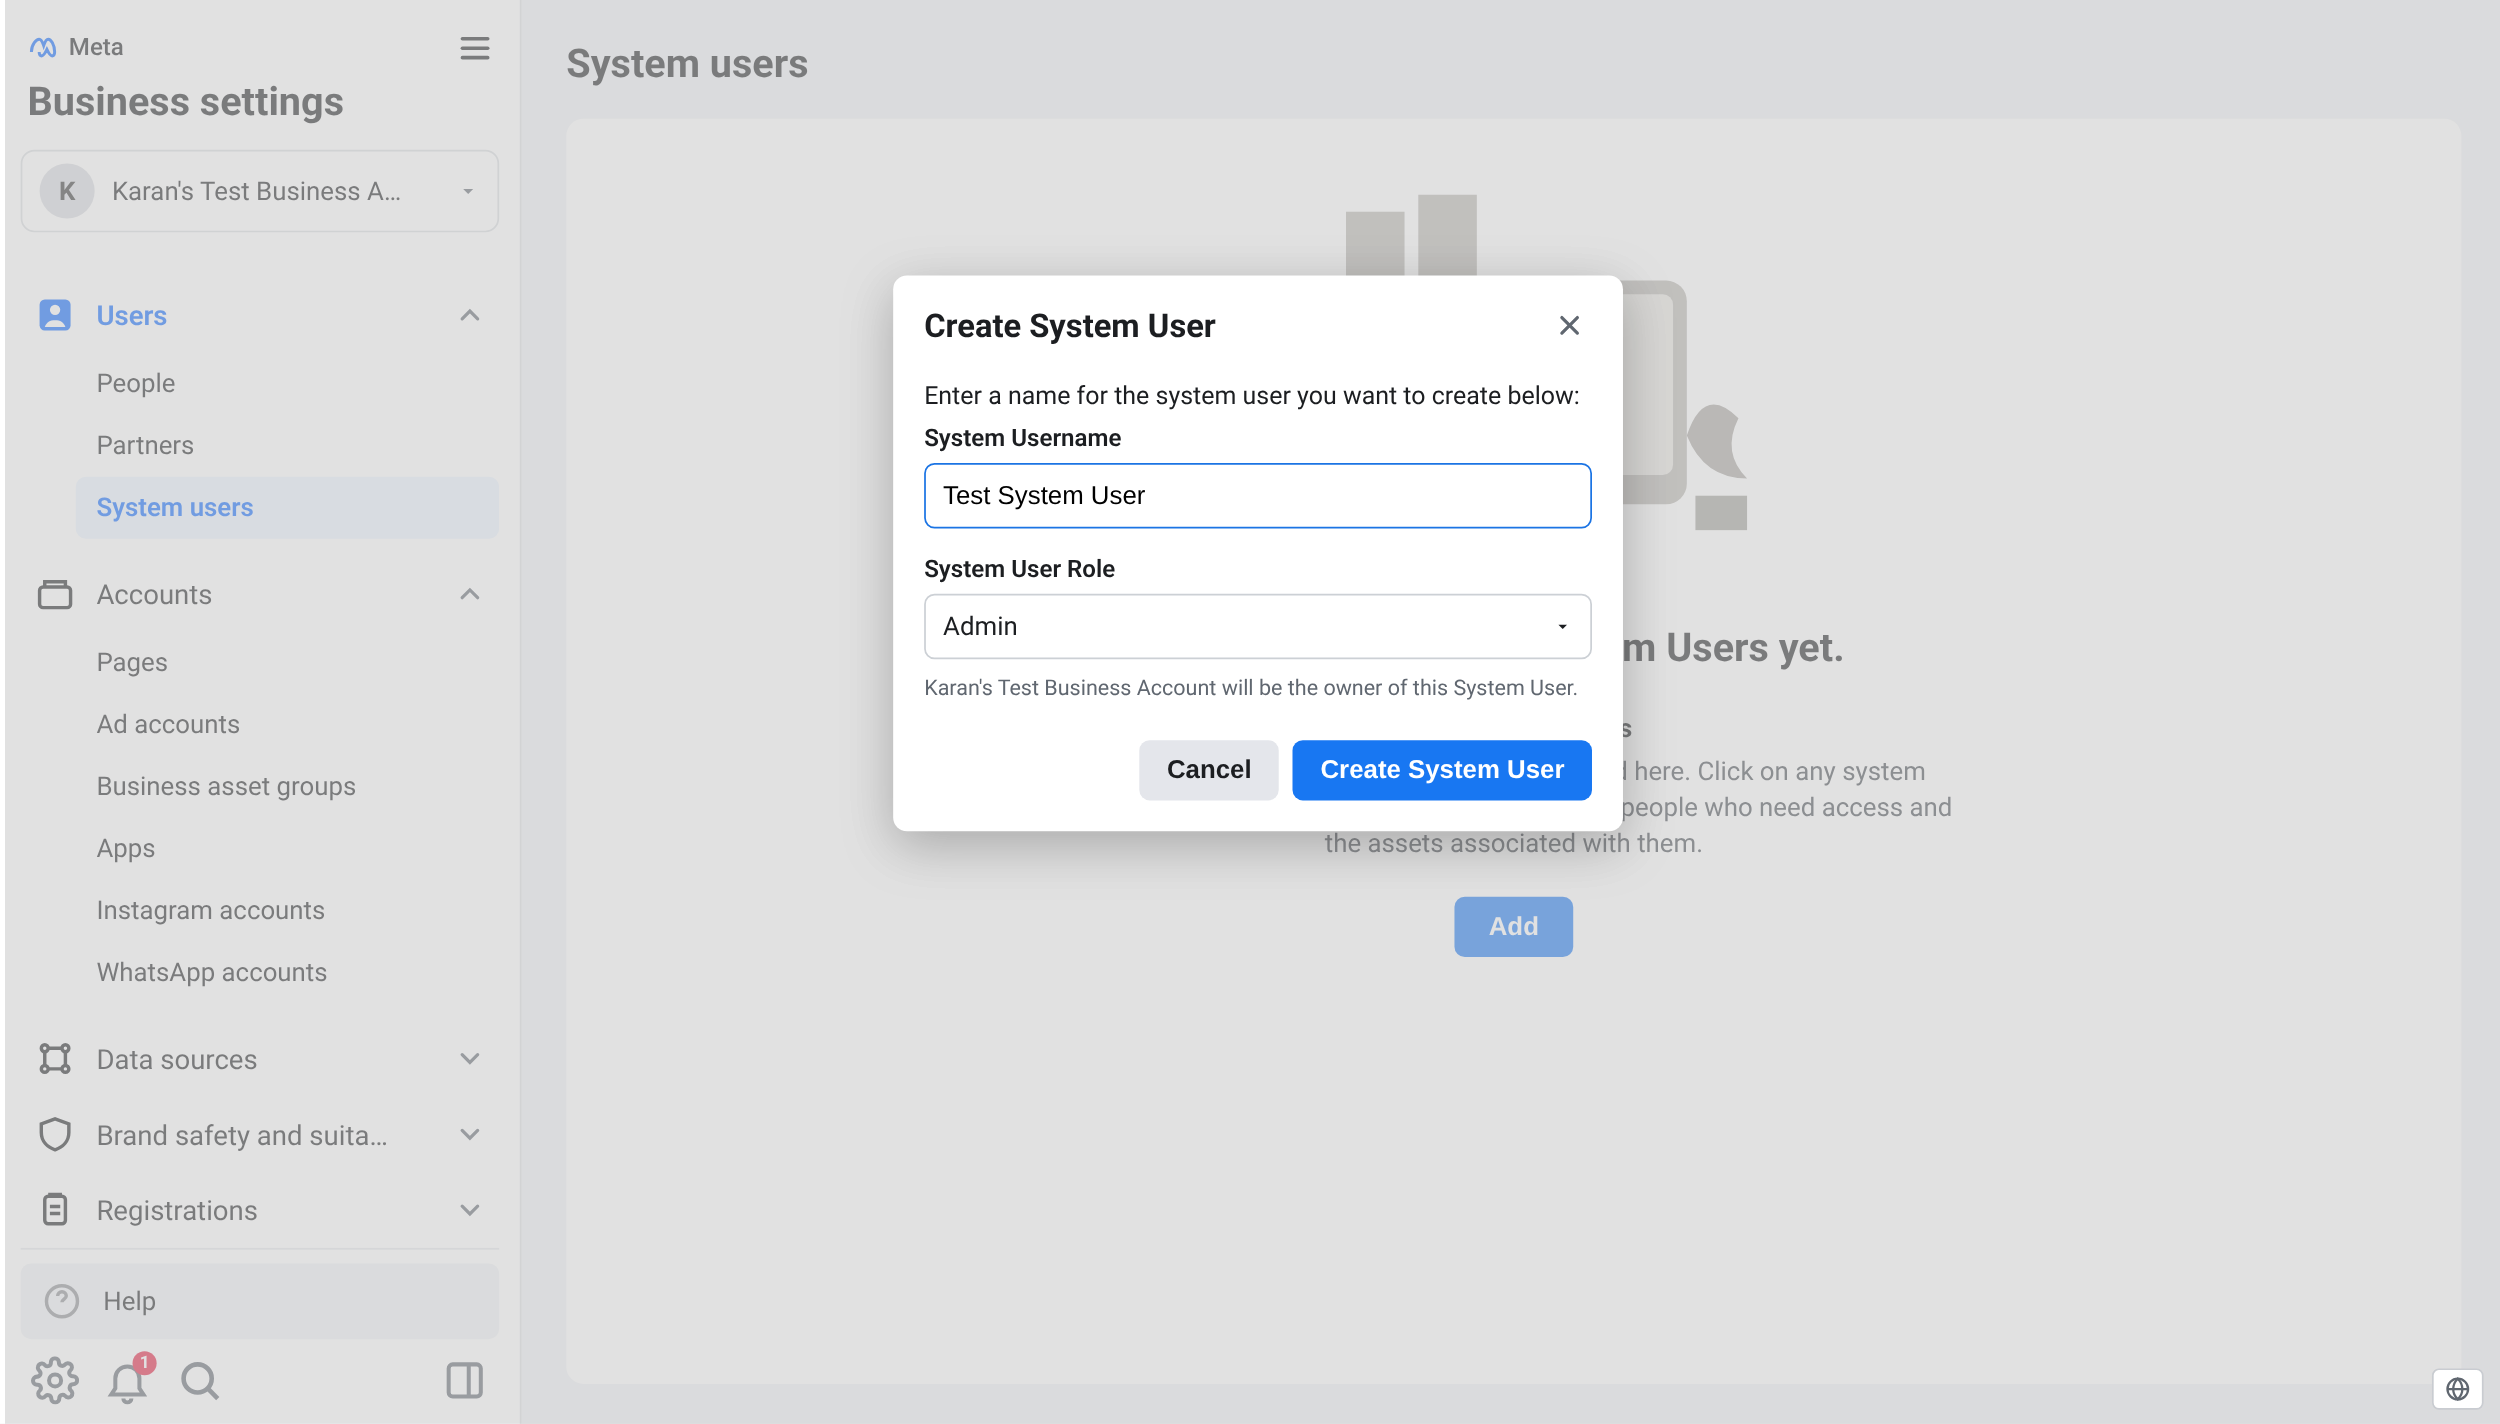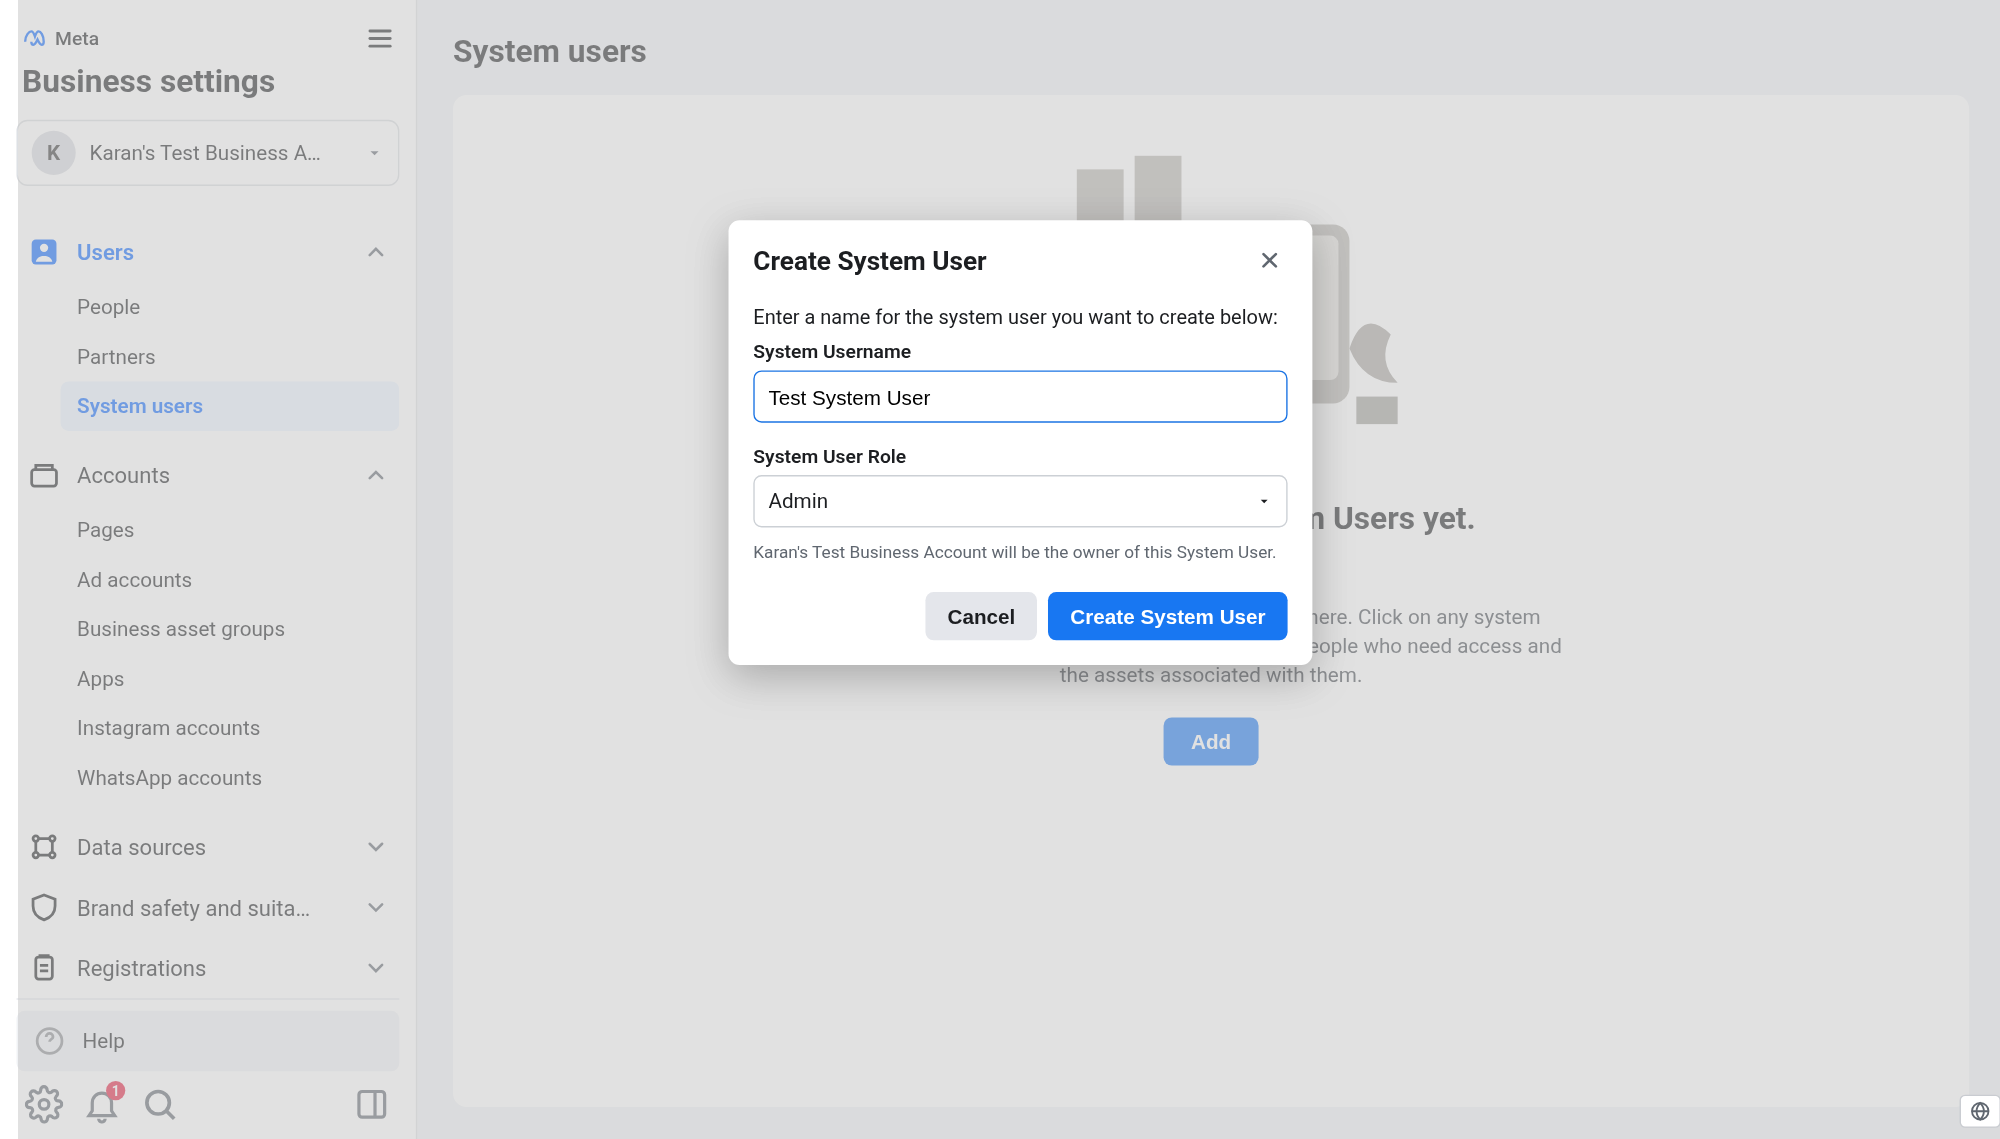--- a/index.html
+++ b/index.html
@@ -500,21 +500,21 @@
         </svg>
       </div>
       <h2 class="empty-heading">You don't have any System Users yet.</h2>
       <div class="empty-sub">About System Users</div>
       <p class="empty-desc">All system users in this business can be listed here. Click on any system user to see more details. Then, you can add the people who need access and the assets associated with them.</p>
       <button class="add-btn">Add</button>
     </section>
   </main>
 </div>
 
-<div style="position:absolute; top:0; left:18px; width:1708px; height:1139px; pointer-events:none;">
+<div style="position:absolute; top:0; left:4px; width:1708px; height:1139px; pointer-events:none;">
   <div style="transform:scale(1.377); transform-origin: top left; width:1454px; height:828px; position:relative; pointer-events:auto;">
     <div class="overlay"></div>
     <div class="modal">
       <div class="modal-header">
         <div class="modal-title">Create System User</div>
         <div class="close-btn">
           <svg viewBox="0 0 24 24" width="18" height="18" fill="none" stroke="#606770" stroke-width="2.5" stroke-linecap="round">
               <line x1="6" y1="6" x2="18" y2="18"></line>
               <line x1="18" y1="6" x2="6" y2="18"></line>
             </svg>

